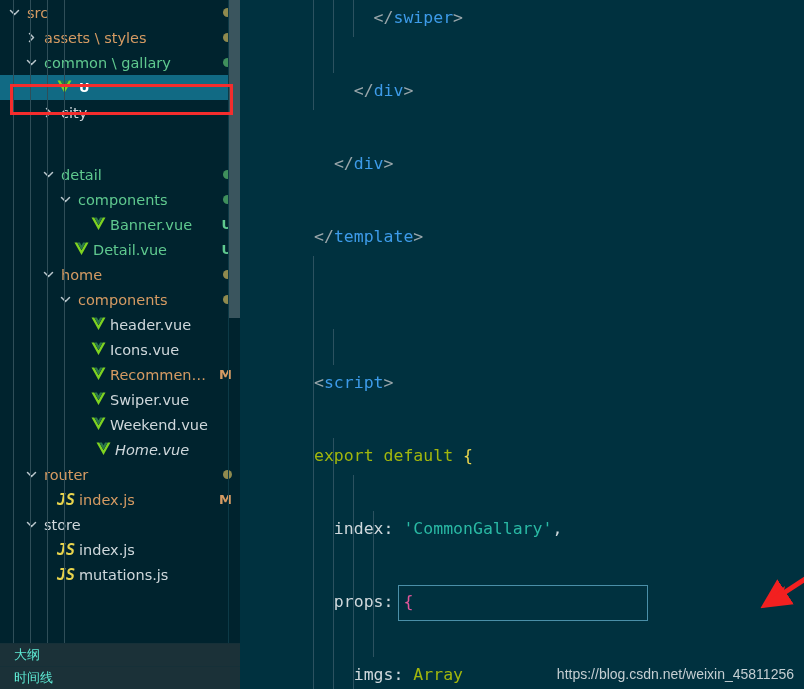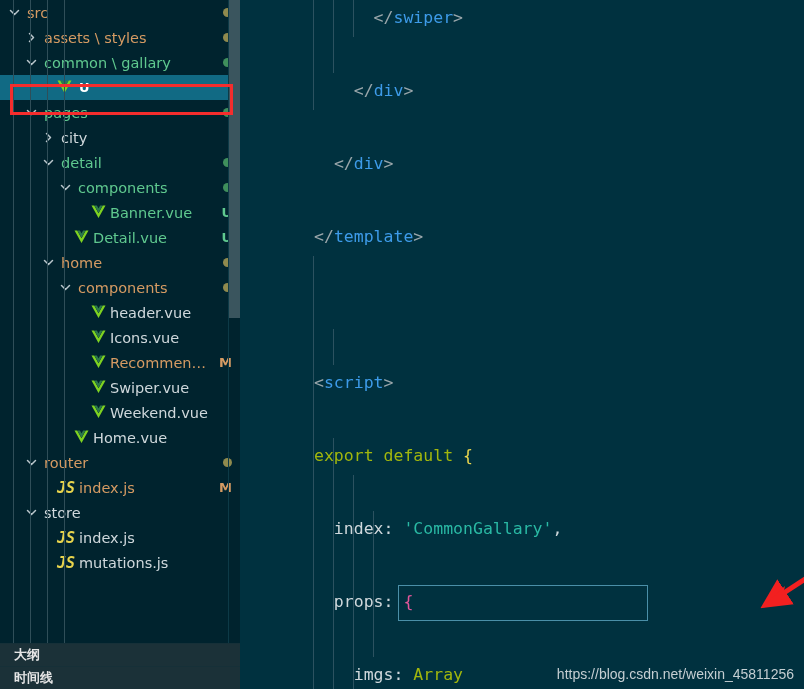--- a/index.html
+++ b/index.html
@@ -82,22 +82,22 @@
     position: absolute; right: 11px; top: 0; width: 1px; height: 643px;
     background: #0d3a47;
   }
 
   
   .panel {
     height: 23px;
     display: flex; align-items: center;
     padding-left: 14px;
     background: #1b3138;
-    color: #e5e5e5;
-    font-size: 13px; font-weight: bold;
+    color: #5eead4;
+    font-size: 13px; font-weight: normal;
     border-top: 1px solid #163038;
   }
   #panel-outline { height: 23px; }
   #panel-timeline { height: 23px; }
   #panels { position: absolute; left: 0; bottom: 0; width: 240px; height: 46px; background:#1b3138; }
 
   
   #editor {
     position: relative;
     flex: 1 1 auto; height: 689px;
@@ -188,38 +188,29 @@
         <div class="row selected" style="padding-left: 40px;">
           <span class="twisty"></span>
           <span class="vicon">
             <svg width="15" height="14" viewBox="0 0 15 14">
               <path d="M0.5,0.5 L3.2,0.5 L7.5,8.2 L11.8,0.5 L14.5,0.5 L7.5,13 Z" fill="#7ed321"></path>
               <path d="M3.4,0.5 L5.9,0.5 L7.5,3.4 L9.1,0.5 L11.6,0.5 L7.5,7.8 Z" fill="#2c7a4b"></path>
             </svg>
           </span>
           <span class="badge" style="color: rgb(255, 255, 255);">U</span>
         </div>
-        <div class="row" style="padding-left: 23px;">
-          <span class="twisty">
-            <svg width="11" height="11" viewBox="0 0 11 11">
-              <path d="M1.5,3.5 L5.5,7.5 L9.5,3.5" fill="none" stroke="#b9c6cc" stroke-width="1.5" stroke-linecap="round" stroke-linejoin="round"></path>
-            </svg>
-          </span>
-          <span class="label" style="color: rgb(95, 201, 143); padding-left: 5px;">pages</span>
-          <span class="dot" style="background: rgb(63, 143, 92);"></span>
-        </div>
         <div class="row" style="padding-left: 40px;">
           <span class="twisty">
             <svg width="11" height="11" viewBox="0 0 11 11">
               <path d="M3.5,1.5 L7.5,5.5 L3.5,9.5" fill="none" stroke="#b9c6cc" stroke-width="1.5" stroke-linecap="round" stroke-linejoin="round"></path>
             </svg>
           </span>
           <span class="label" style="color: rgb(207, 216, 220); padding-left: 5px;">city</span>
         </div>
-        <div class="row" style="padding-left: 40px;">
+        <div class="row" style="padding-left: 40px; margin-top: 37px;">
           <span class="twisty">
             <svg width="11" height="11" viewBox="0 0 11 11">
               <path d="M1.5,3.5 L5.5,7.5 L9.5,3.5" fill="none" stroke="#b9c6cc" stroke-width="1.5" stroke-linecap="round" stroke-linejoin="round"></path>
             </svg>
           </span>
           <span class="label" style="color: rgb(95, 201, 143); padding-left: 5px;">detail</span>
           <span class="dot" style="background: rgb(63, 143, 92);"></span>
         </div>
         <div class="row" style="padding-left: 57px;">
           <span class="twisty">
@@ -314,21 +305,21 @@
         <div class="row" style="padding-left: 74px;">
           <span class="twisty"></span>
           <span class="vicon">
             <svg width="15" height="14" viewBox="0 0 15 14">
               <path d="M0.5,0.5 L3.2,0.5 L7.5,8.2 L11.8,0.5 L14.5,0.5 L7.5,13 Z" fill="#7ed321"></path>
               <path d="M3.4,0.5 L5.9,0.5 L7.5,3.4 L9.1,0.5 L11.6,0.5 L7.5,7.8 Z" fill="#2c7a4b"></path>
             </svg>
           </span>
           <span class="label" style="color: rgb(207, 216, 220); padding-left: 3px;">Weekend.vue</span>
         </div>
-        <div class="row" style="padding-left: 57px;">
+        <div class="row" style="padding-left: 79px; font-style: italic;">
           <span class="twisty"></span>
           <span class="vicon">
             <svg width="15" height="14" viewBox="0 0 15 14">
               <path d="M0.5,0.5 L3.2,0.5 L7.5,8.2 L11.8,0.5 L14.5,0.5 L7.5,13 Z" fill="#7ed321"></path>
               <path d="M3.4,0.5 L5.9,0.5 L7.5,3.4 L9.1,0.5 L11.6,0.5 L7.5,7.8 Z" fill="#2c7a4b"></path>
             </svg>
           </span>
           <span class="label" style="color: rgb(207, 216, 220); padding-left: 3px;">Home.vue</span>
         </div>
         <div class="row" style="padding-left: 23px;">

